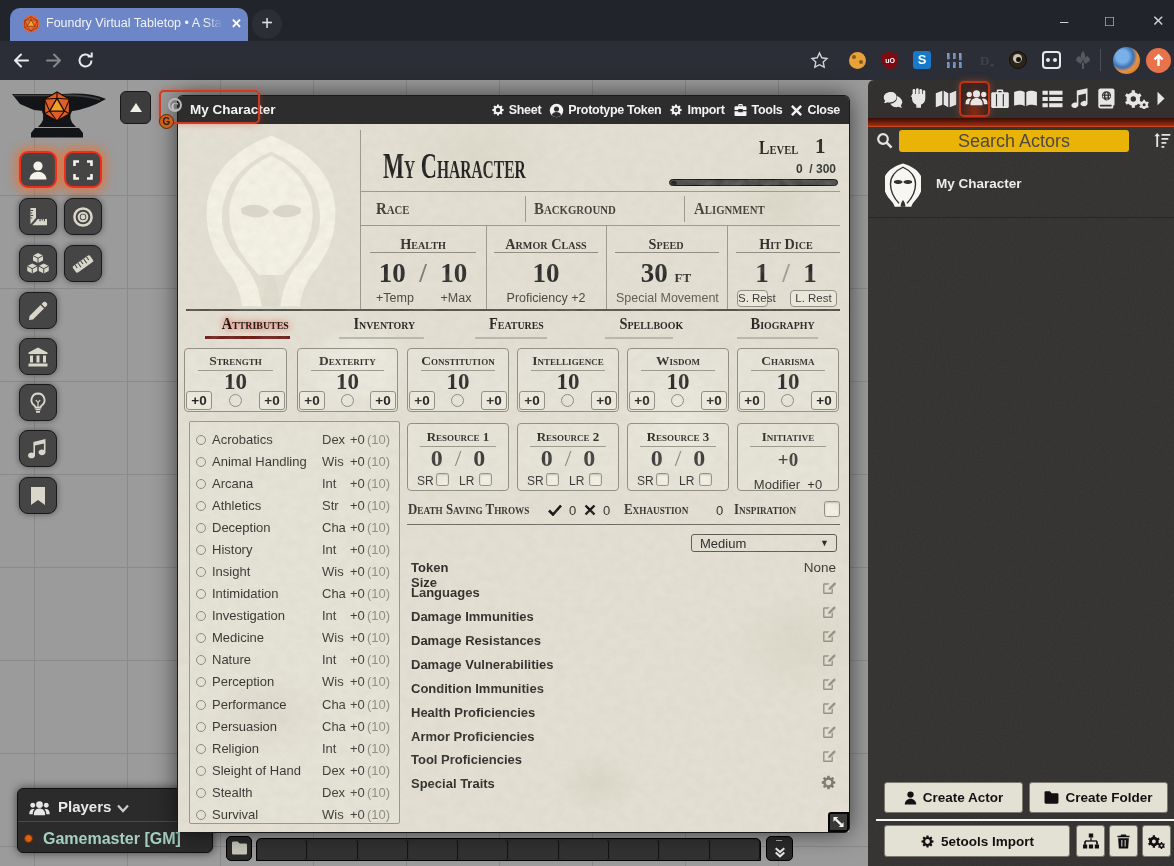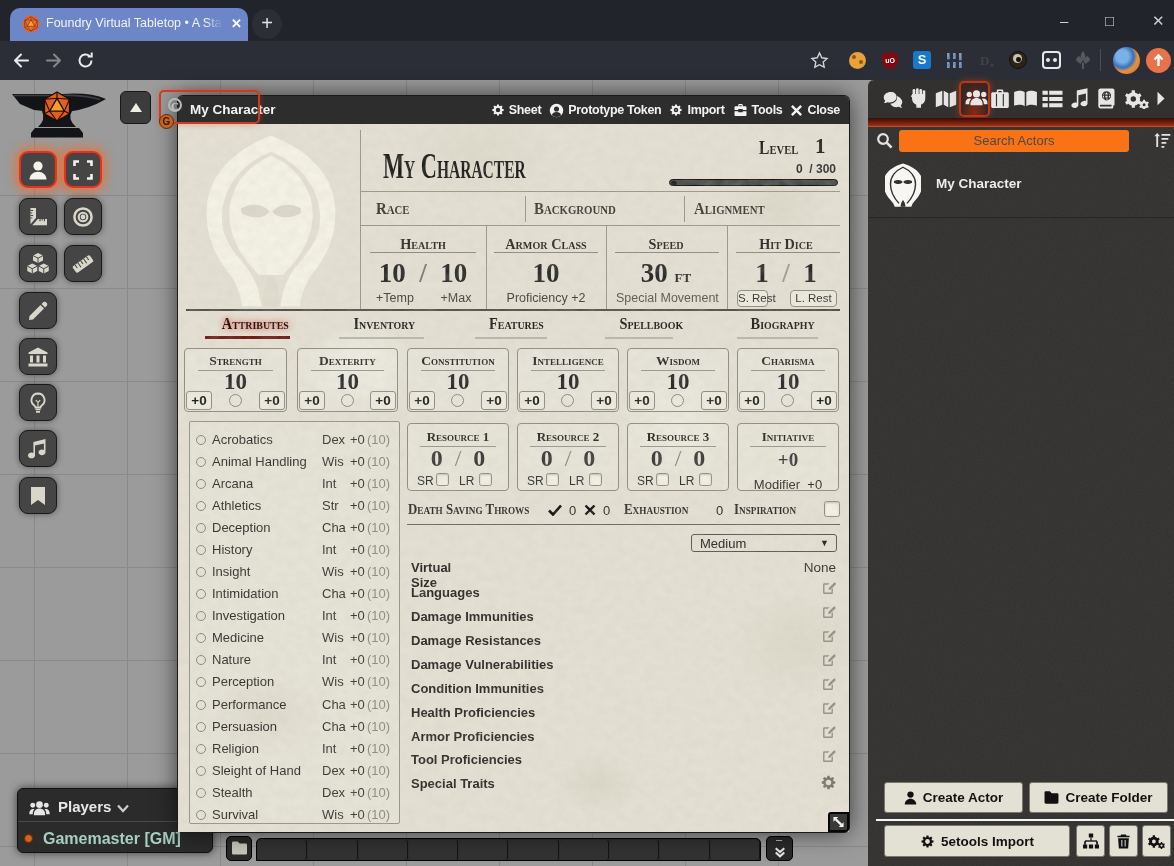--- a/index.html
+++ b/index.html
@@ -48,21 +48,21 @@
 
 #nav-collapse{position:absolute;left:120px;top:91px;width:31px;height:33px;background:#3c3c3c;border:1px solid #181818;border-radius:6px;}
 #navpill{position:absolute;z-index:30;left:159px;top:90px;width:101px;height:34px;border:2px solid #cf3a20;border-radius:5px;z-index:30;box-shadow:0 0 6px rgba(224,60,30,0.4);}
 #gbadge{position:absolute;left:159px;top:114px;width:15px;height:15px;border-radius:50%;background:#d06018;border:1px solid #5a2800;z-index:31;color:#222;font-size:10px;font-weight:bold;text-align:center;line-height:14px;}
 
 #sidebar{position:absolute;z-index:12;left:868px;top:80px;width:306px;height:786px;background:#323130;border-radius:6px 0 0 0;}
 #sb-tabs{position:absolute;left:0;top:0;width:306px;height:38px;}
 #sb-red{position:absolute;left:0;top:38px;width:306px;height:9px;background:linear-gradient(#380c05 0%,#6e1f0c 55%,#a33014 100%);border-bottom:1px solid #c64a1e;}
 .sbt{position:absolute;}
 #sb-act{position:absolute;left:91px;top:1px;width:31px;height:36px;border:2px solid #c23318;border-radius:5px;background:radial-gradient(ellipse at 50% 100%,rgba(160,40,10,0.8),rgba(70,15,5,0.3) 70%);box-shadow:0 0 7px rgba(220,70,30,0.5);}
-#sb-search{position:absolute;left:31px;top:50px;width:230px;height:22px;background:#f97316;border-radius:3px;text-align:center;font-size:13px;color:#4b4a45;line-height:22px;}
+#sb-search{position:absolute;left:31px;top:50px;width:230px;height:22px;background:#eab308;border-radius:3px;text-align:center;font-size:18px;color:#4b4a45;line-height:22px;}
 #sb-item{position:absolute;left:0px;top:80px;width:306px;height:58px;border-bottom:1px solid #272625;}
 .sb-btn{position:absolute;background:#e3e0d4;border:1px solid #7a786e;border-radius:3px;font-size:13.5px;font-weight:bold;color:#111;display:flex;align-items:center;justify-content:center;gap:6px;}
 .sc-serif{font-family:"Liberation Serif",serif;font-variant:small-caps;font-weight:bold;}
 
 #sheet .hline{position:absolute;height:1px;background:#9a978b;}
 #sheet .vline{position:absolute;width:1px;background:#9a978b;}
 #name{position:absolute;left:205px;top:21px;font-family:"Liberation Serif",serif;font-variant:small-caps;font-weight:bold;font-size:36px;color:#1d1d1d;transform:scaleX(0.62);transform-origin:left;letter-spacing:0px;}
 #xpline{position:absolute;right:13px;top:38px;font-size:12px;font-weight:bold;color:#333;}
 #xpbar{position:absolute;left:491px;top:55px;width:169px;height:7px;background:#4c4c4c;border:1px solid #121212;border-radius:4px;}
 #xpbar i{position:absolute;left:1px;top:1px;width:6px;height:4px;background:#1a1a1a;border-radius:2px;}
@@ -699,21 +699,21 @@
       <div class="dsl" style="left:538px;top:379px;">0</div>
       <div class="dsl sc-serif" style="left:556px;top:378px;font-size:14px;transform:scaleX(0.92);transform-origin:left;">Inspiration</div>
       <div class="cbx" style="left:646px;top:377px;width:16px;height:16px;"></div>
       <div style="position:absolute;left:229px;top:400px;width:433px;height:1px;background:#6a685f;"></div>
 
       <div class="trait" style="top:425px;margin-top:26px;">Size</div>
       <div id="sizesel">
           <span style="position:absolute;left:8px;top:1px;">Medium</span>
           <span style="position:absolute;right:7px;top:3px;font-size:9px;">▼</span>
         </div>
-      <div class="trait" style="top:436px;">Virtual</div>
+      <div class="trait" style="top:436px;">Token</div>
       <div class="tval" style="right:13px;top:436px;">None</div>
       <div class="trait" style="top:461px;">Languages</div>
       <div class="trait" style="top:485px;">Damage Immunities</div>
       <div class="trait" style="top:509px;text-align:center;">Damage Resistances</div>
       <div class="trait" style="top:533px;">Damage Vulnerabilities</div>
       <div class="trait" style="top:557px;">Condition Immunities</div>
       <div class="trait" style="top:581px;">Health Proficiencies</div>
       <div class="trait" style="top:605px;">Armor Proficiencies</div>
       <div class="trait" style="top:628px;">Tool Proficiencies</div>
       <div class="trait" style="top:652px;">Special Traits</div>

